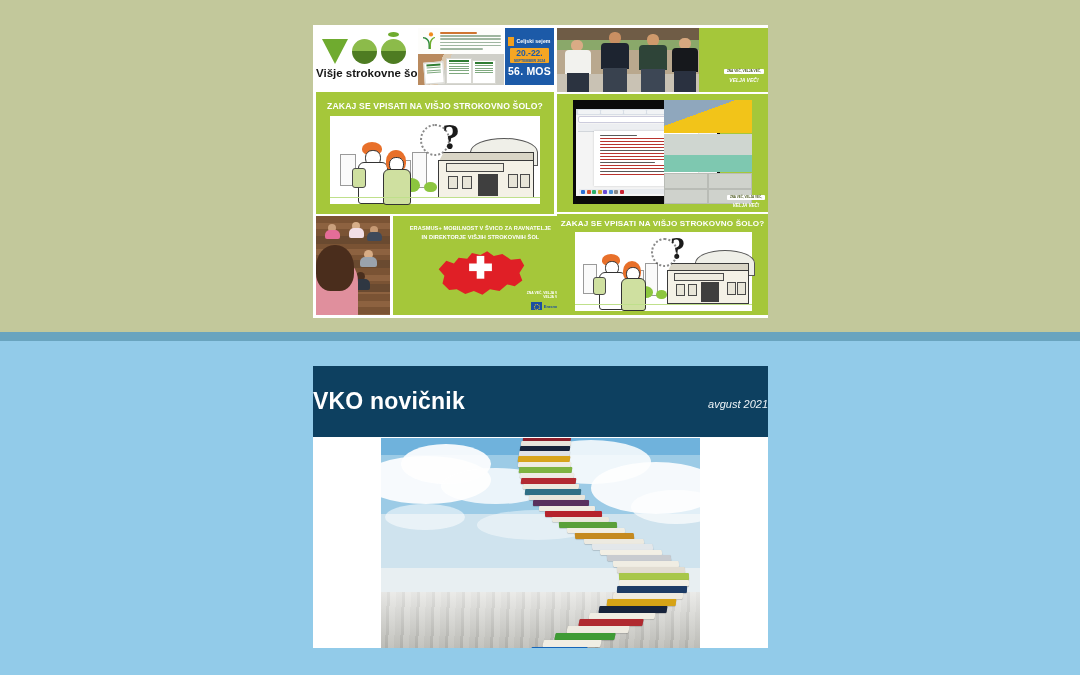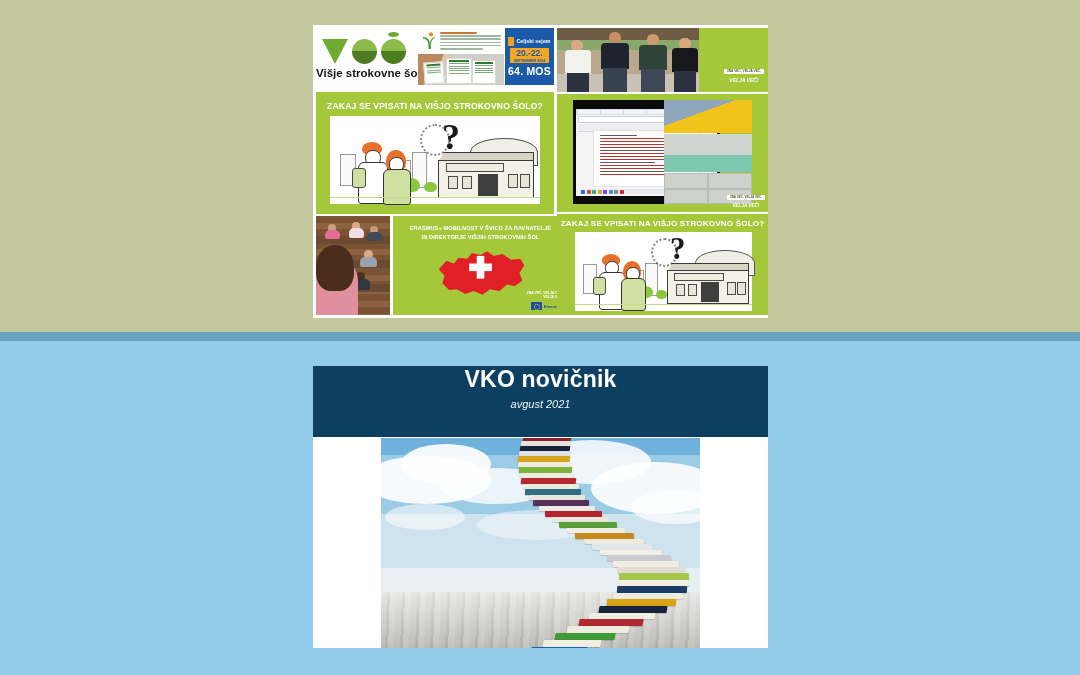--- a/index.html
+++ b/index.html
@@ -151,21 +151,21 @@
   .zc-t3{top:73px;height:31px;background:#cfd2cc;display:flex;flex-wrap:wrap;}
   .zc-t3 span{width:50%;height:50%;box-sizing:border-box;border:.5px solid #b9bcb6;}
   .zc-tag{position:absolute;right:3px;bottom:4px;text-align:center;}
   .zc-tag .t1{font-size:3px;font-weight:bold;color:#4d5a22;background:#fff;
       padding:.5px 3px;display:inline-block;border-radius:1px;}
   .zc-tag .t2{font-size:4.6px;font-style:italic;font-weight:bold;color:#ffffff;margin-top:1px;}
 
   
   .news{position:absolute;left:313px;top:366px;width:455px;height:282px;background:#ffffff;}
   .news-banner{position:absolute;left:0;top:0;width:455px;height:71px;background:#0d4060;
-               display:flex;flex-direction:column;align-items:center;justify-content:flex-start;}
+               display:flex;align-items:center;justify-content:space-between;}
   .news-title{font-size:23px;font-weight:bold;color:#ffffff;letter-spacing:.2px;}
   .news-sub{font-size:11px;font-style:italic;color:#eef4f8;margin-top:5px;}
   .news-img{position:absolute;left:68px;top:72px;width:319px;height:210px;overflow:hidden;
      background:linear-gradient(180deg,#6fb2dc 0 8%,#9ccbe6 8% 36%,#cfe3ee 36% 62%,#e8eff2 62% 74%,#cfd0cc 74% 100%);}
   .cloud{position:absolute;background:#ffffff;border-radius:50%;filter:blur(.6px);opacity:.92;}
   .floor{position:absolute;left:0;bottom:0;width:100%;height:56px;
      background:repeating-linear-gradient(92deg,#c9c9c4 0 6px,#b8b8b3 6px 9px,#d3d3ce 9px 15px);}
   .floor::after{content:"";position:absolute;inset:0;
      background:linear-gradient(180deg,rgba(255,255,255,.55),rgba(150,150,145,.25));}
   .bk{position:absolute;border-radius:1px;box-shadow:0 .5px .8px rgba(0,0,0,.28);}
@@ -236,21 +236,21 @@
 
       <div class="cell c-badge">
         <div class="bd-top">
           <span class="bd-flag"></span>
           <span class="bd-name">Celjski sejem</span>
         </div>
         <div class="bd-date">
           <span>20.-22.</span>
           <small>SEPTEMBER 2024</small>
         </div>
-        <div class="bd-mos">64. MOS</div>
+        <div class="bd-mos">56. MOS</div>
       </div>
 
       <div class="cell green c-why1">
         <div class="why-h">ZAKAJ SE VPISATI NA VIŠJO STROKOVNO ŠOLO?</div>
         <div class="cartoon">
           <div class="cr cr-sky"></div>
 
           <div class="cr cr-hill" style="left:140px;top:22px;width:66px;height:26px;"></div>
           <div class="cr cr-city" style="left:10px;top:38px;width:14px;height:30px;"></div>
           <div class="cr cr-city" style="left:62px;top:44px;width:17px;height:26px;"></div>

